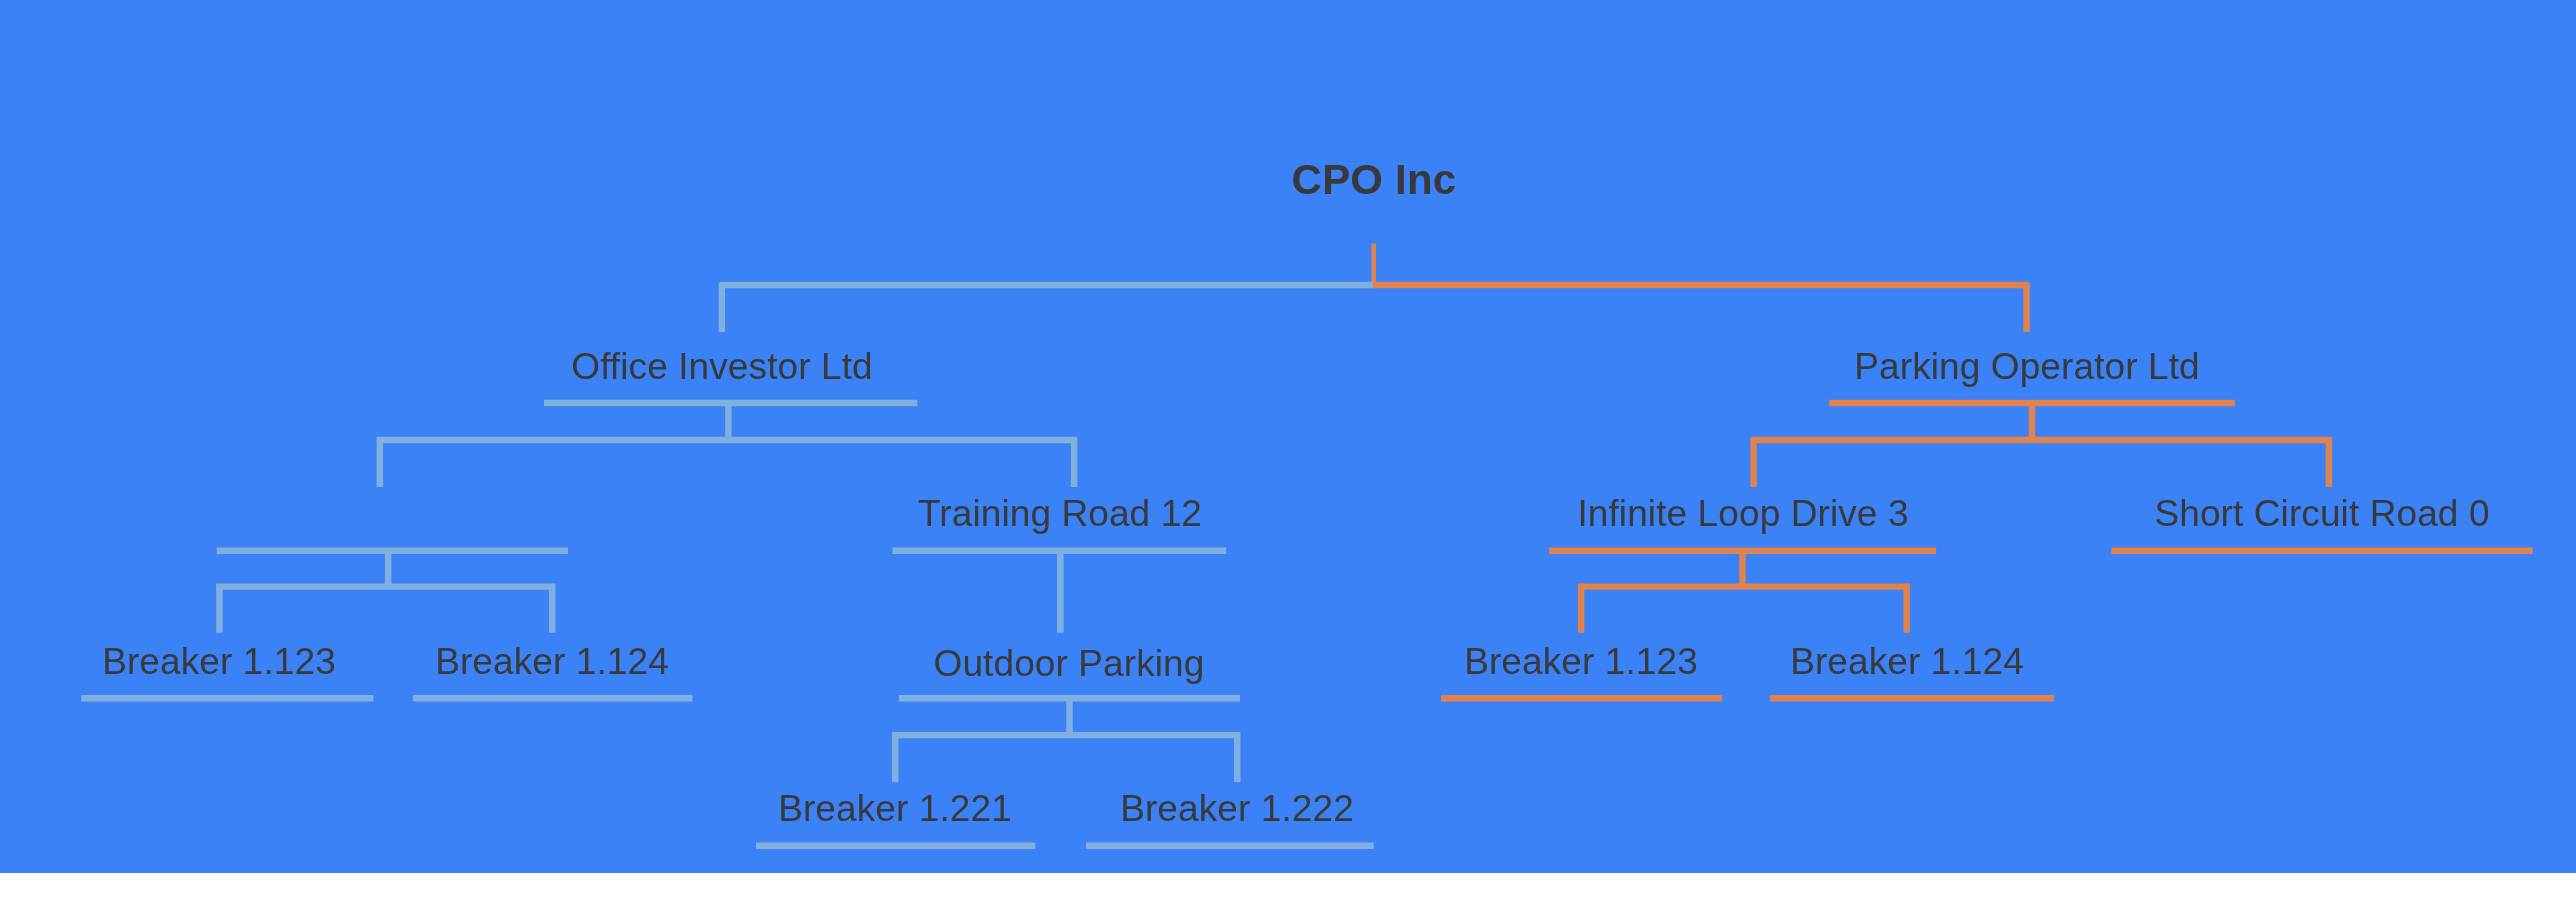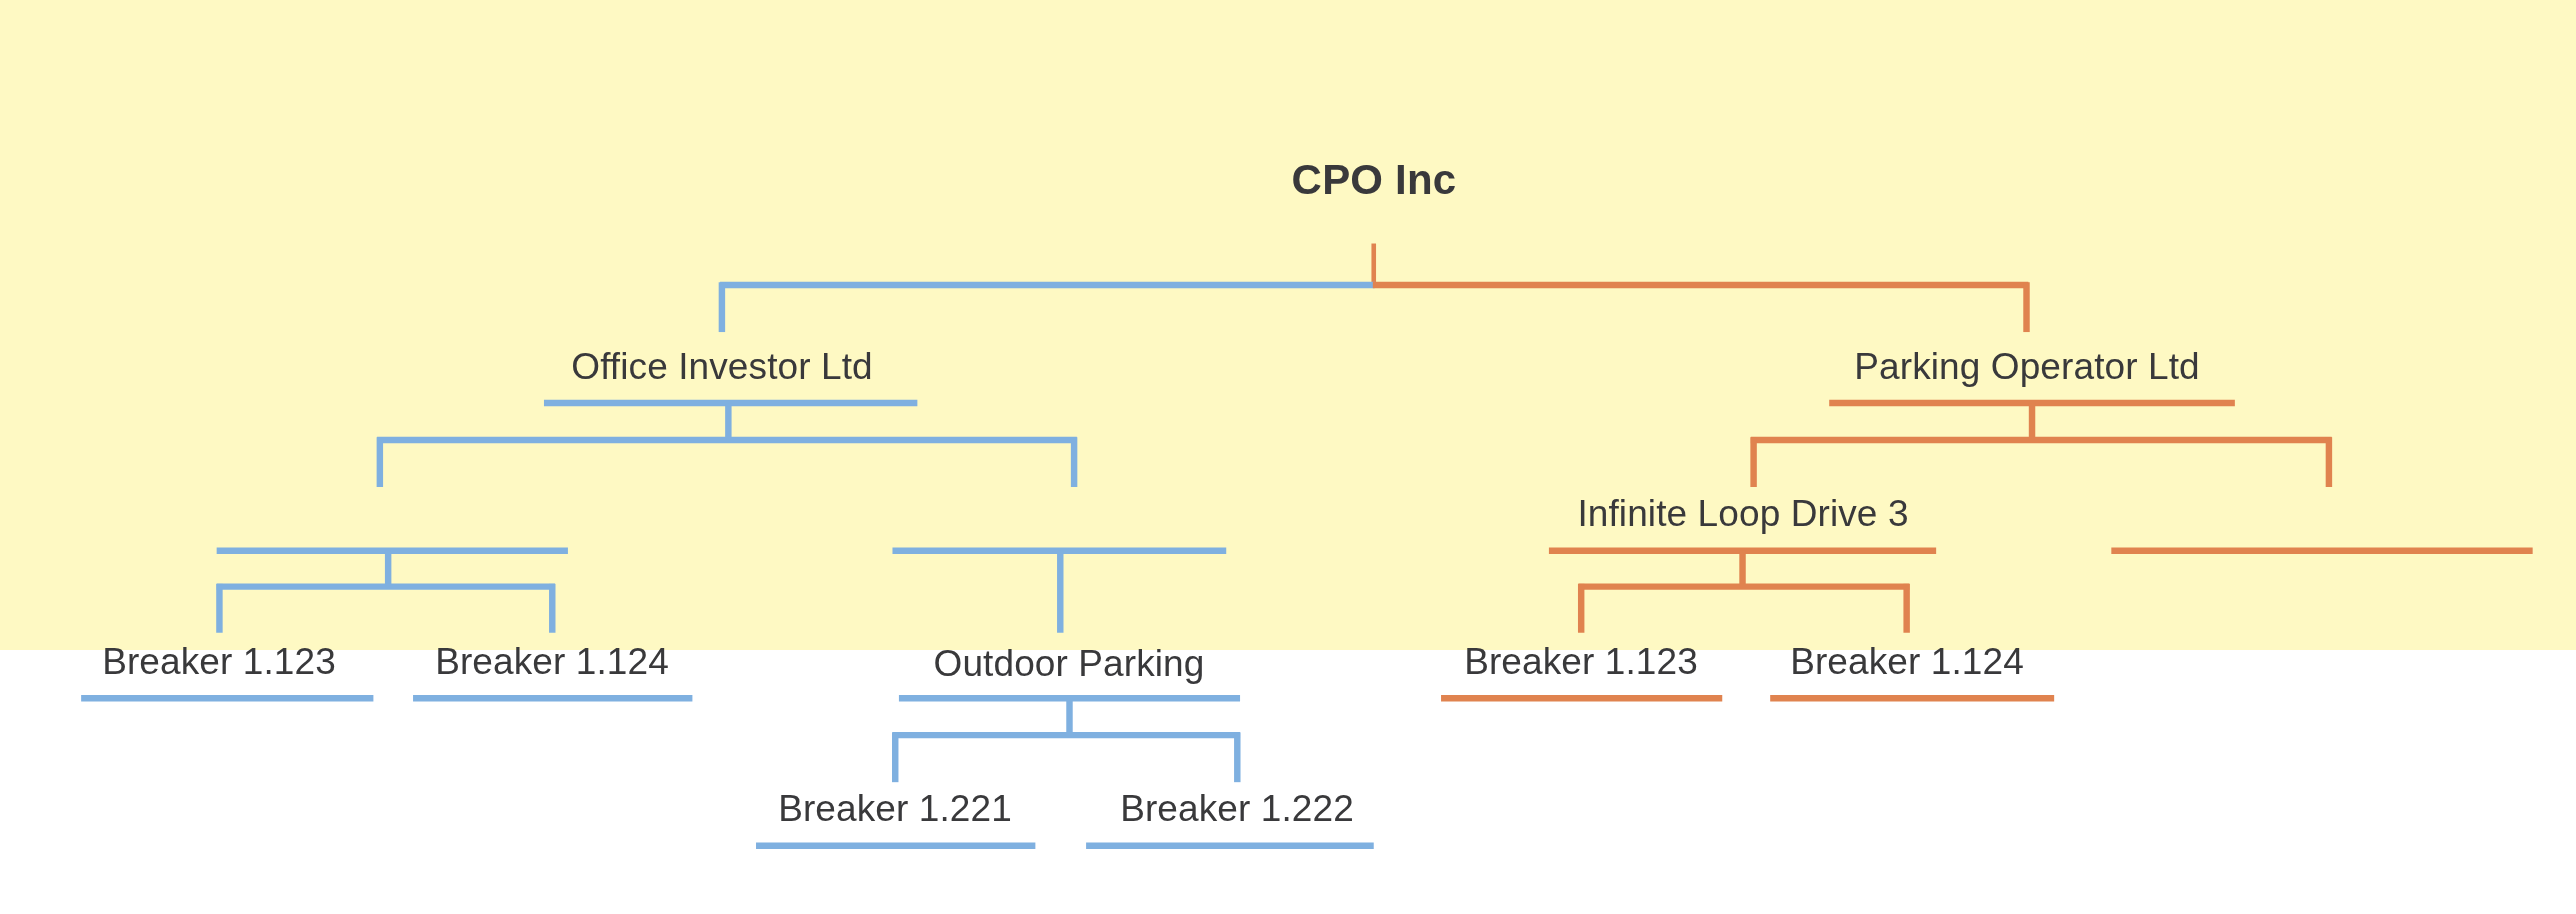--- a/index.html
+++ b/index.html
@@ -10,22 +10,22 @@
   }
   body {
     font-family: "Liberation Sans", "DejaVu Sans", sans-serif;
     width: 2576px;
     height: 915px;
     overflow: hidden;
   }
   #stage {
     position: relative;
     width: 2576px;
-    height: 650px;
-    background: #fef9c3;
+    height: 873px;
+    background: #3b82f6;
   }
   #tree-svg {
     position: absolute;
     left: 0;
     top: 0;
     width: 2576px;
     height: 915px;
   }
   .node-label {
     position: absolute;
@@ -108,23 +108,25 @@
     <line x1="1178" y1="917" x2="1490" y2="917" stroke="#7fb0e0" stroke-width="7"></line>
   </svg>
 
   <div class="node-label node-root" style="left:1374px; top:159px;">CPO Inc</div>
 
   <div class="node-label node-normal" style="left:722px; top:348px;">Office Investor Ltd</div>
 
   <div class="node-label node-normal" style="left:2027px; top:348px;">Parking Operator Ltd</div>
 
 
+  <div class="node-label node-normal" style="left:1060px; top:495px;">Training Road 12</div>
 
   <div class="node-label node-normal" style="left:1743px; top:495px;">Infinite Loop Drive 3</div>
 
+  <div class="node-label node-normal" style="left:2322px; top:495px;">Short Circuit Road 0</div>
 
   <div class="node-label node-normal" style="left:219px; top:643px;">Breaker 1.123</div>
 
   <div class="node-label node-normal" style="left:552px; top:643px;">Breaker 1.124</div>
 
   <div class="node-label node-normal" style="left:1069px; top:645px;">Outdoor Parking</div>
 
   <div class="node-label node-normal" style="left:1581px; top:643px;">Breaker 1.123</div>
 
   <div class="node-label node-normal" style="left:1907px; top:643px;">Breaker 1.124</div>

